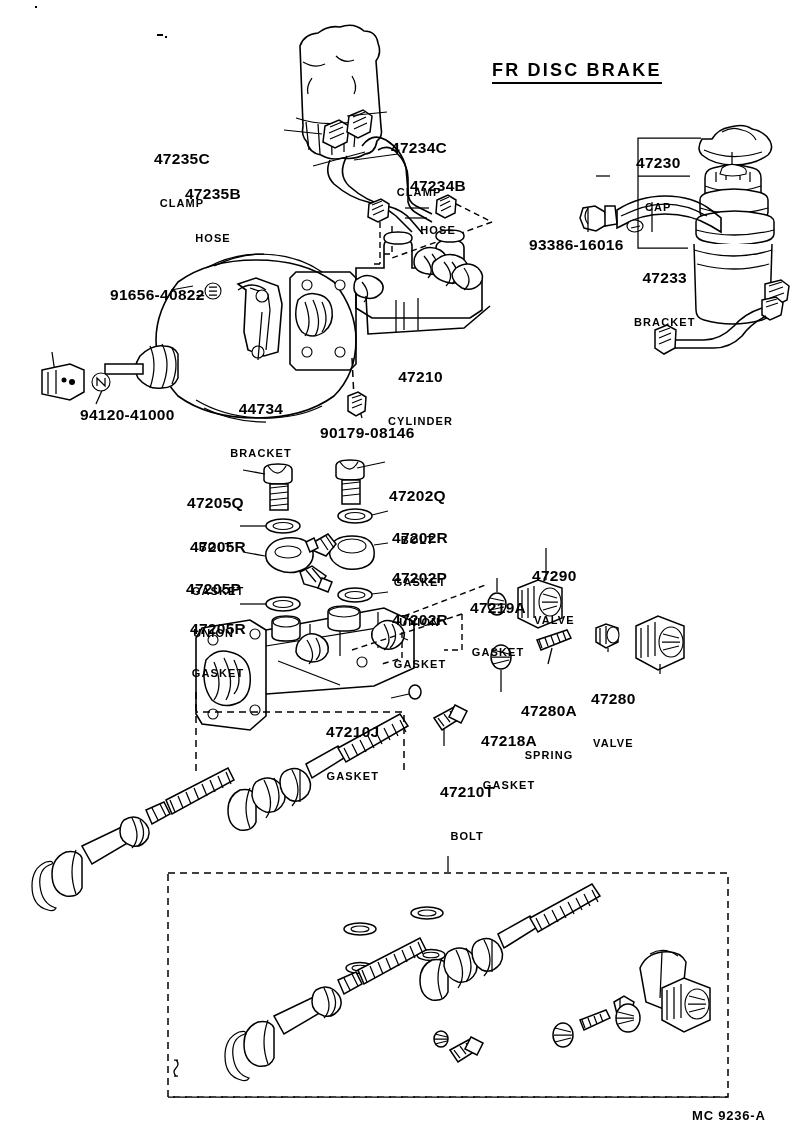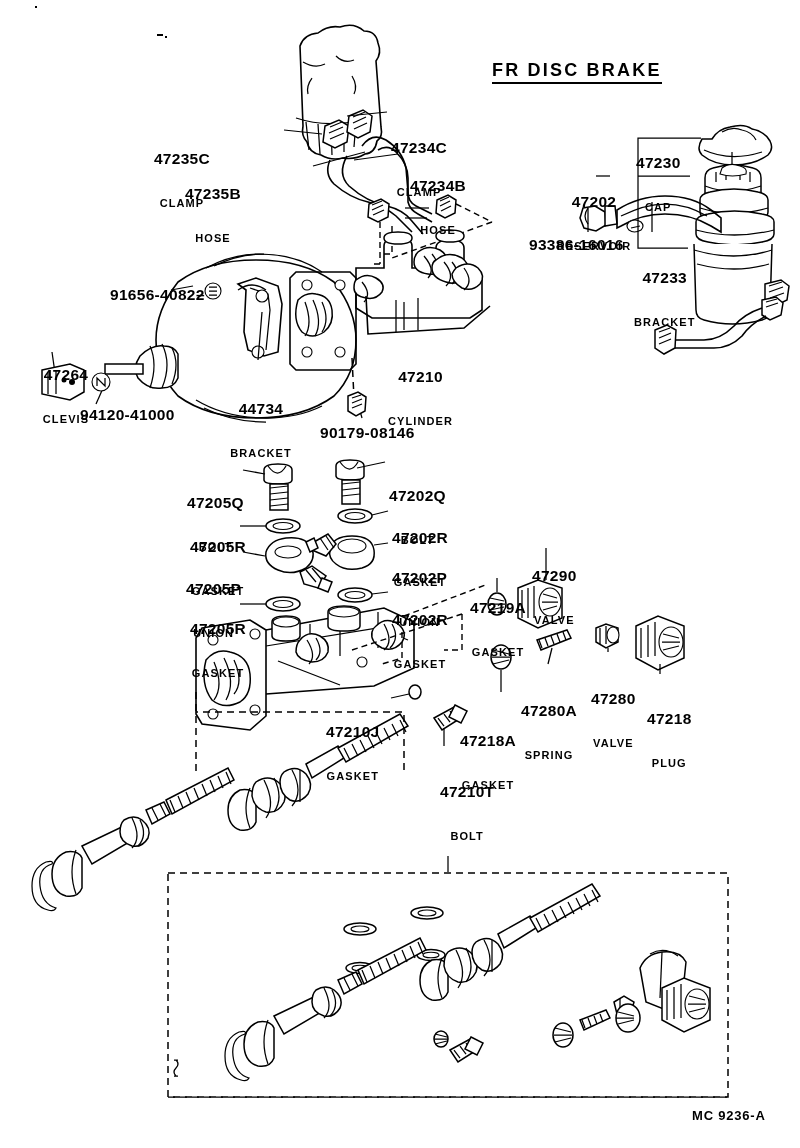--- a/index.html
+++ b/index.html
@@ -434,40 +434,32 @@
   <div class="lbl" style="left:410px;top:145px;">
     <span class="num">47234B</span>
     <span class="nm">HOSE</span>
   </div>
 
   <div class="lbl" style="left:636px;top:122px;">
     <span class="num">47230</span>
     <span class="nm">CAP</span>
   </div>
 
-  <div class="lbl r" style="left:540px;top:161px;width:108px;">
-    <span class="num">47202</span>
-    <span class="nm">RESERVOIR</span>
-  </div>
 
 
   <div class="plain" style="left:529px;top:236px;">93386-16016</div>
 
   <div class="lbl" style="left:634px;top:237px;">
     <span class="num">47233</span>
     <span class="nm">BRACKET</span>
   </div>
 
   <div class="plain" style="left:110px;top:286px;">91656-40822</div>
   <div class="plain" style="left:196px;top:286px;">–</div>
 
-  <div class="lbl c" style="left:24px;top:334px;width:84px;">
-    <span class="num">47264</span>
-    <span class="nm">CLEVIS</span>
-  </div>
 
   <div class="plain" style="left:62px;top:406px;padding-left:18px;">94120-41000</div>
 
   <div class="lbl c" style="left:216px;top:368px;width:90px;">
     <span class="num">44734</span>
     <span class="nm">BRACKET</span>
   </div>
 
   <div class="lbl" style="left:388px;top:336px;">
     <span class="num">47210</span>
@@ -524,31 +516,27 @@
   <div class="lbl" style="left:532px;top:535px;">
     <span class="num">47290</span>
     <span class="nm">VALVE</span>
   </div>
 
   <div class="lbl" style="left:591px;top:658px;">
     <span class="num">47280</span>
     <span class="nm">VALVE</span>
   </div>
 
-  <div class="lbl" style="left:647px;top:678px;">
-    <span class="num">47218</span>
-    <span class="nm">PLUG</span>
-  </div>
 
   <div class="lbl" style="left:521px;top:670px;">
     <span class="num">47280A</span>
     <span class="nm">SPRING</span>
   </div>
 
-  <div class="lbl" style="left:460px;top:700px;">
+  <div class="lbl" style="left:481px;top:700px;">
     <span class="num">47218A</span>
     <span class="nm">GASKET</span>
   </div>
 
   <div class="lbl" style="left:326px;top:691px;">
     <span class="num">47210J</span>
     <span class="nm">GASKET</span>
   </div>
 
   <div class="lbl" style="left:440px;top:751px;">

